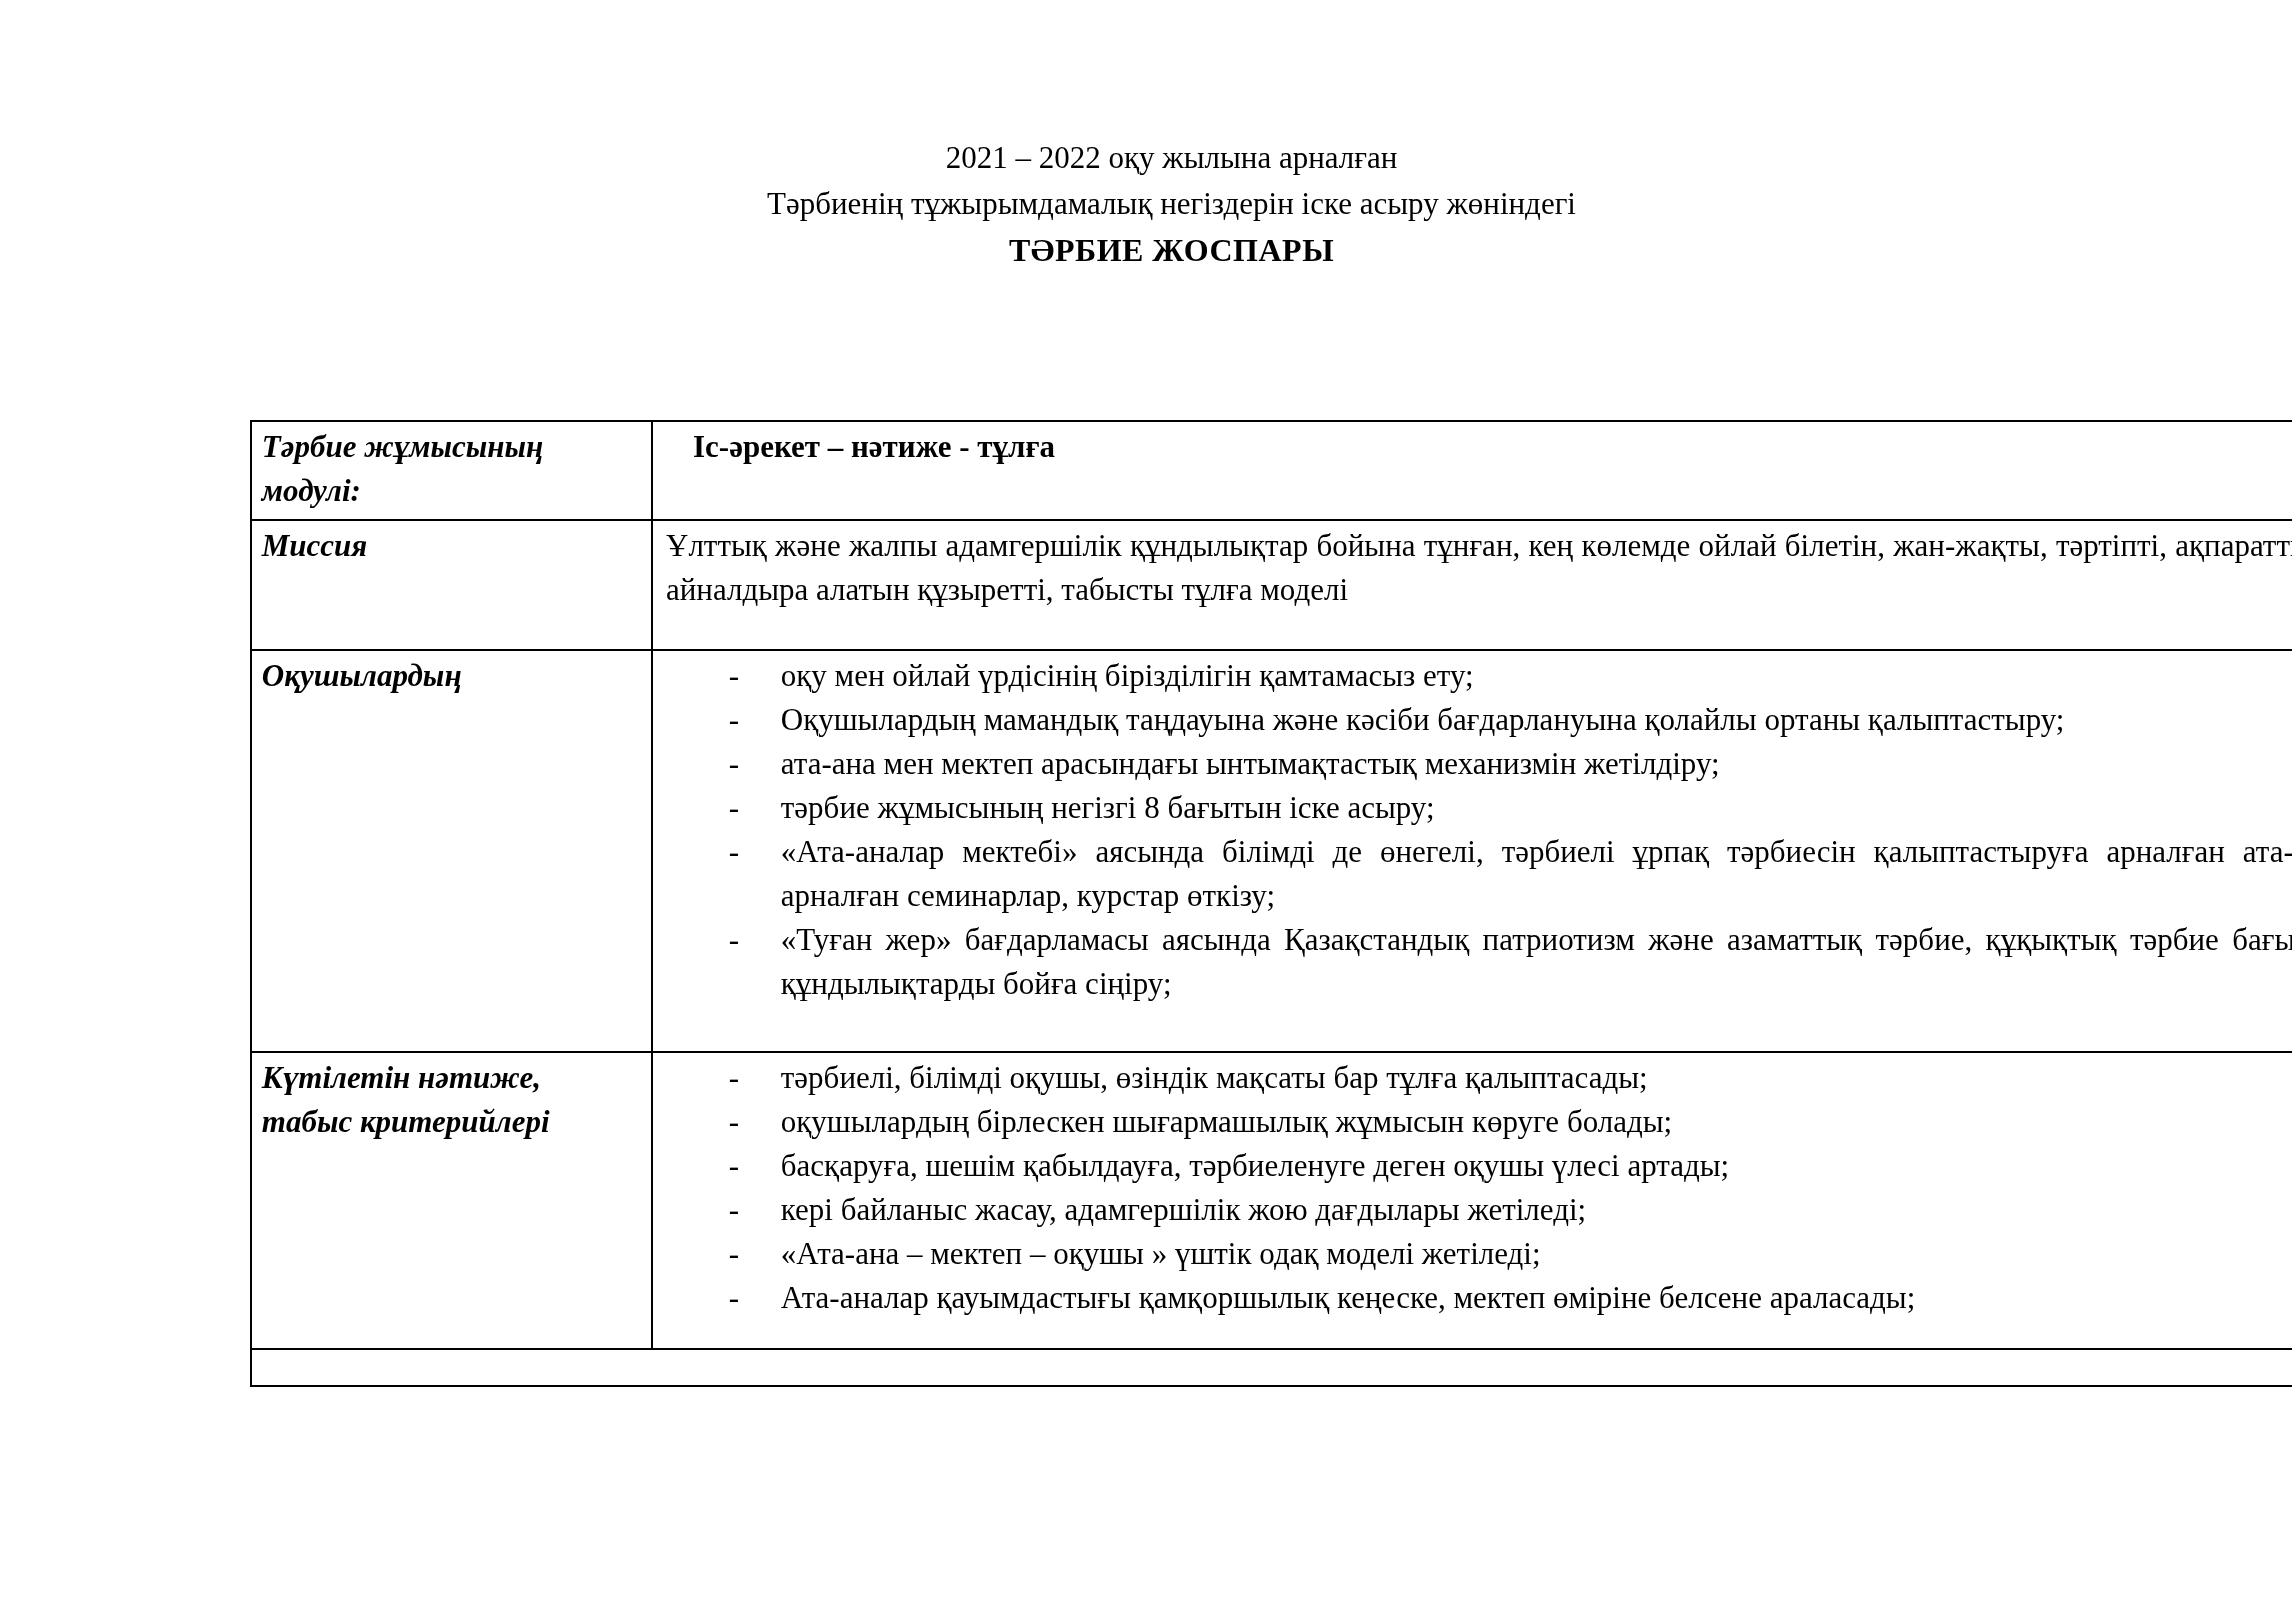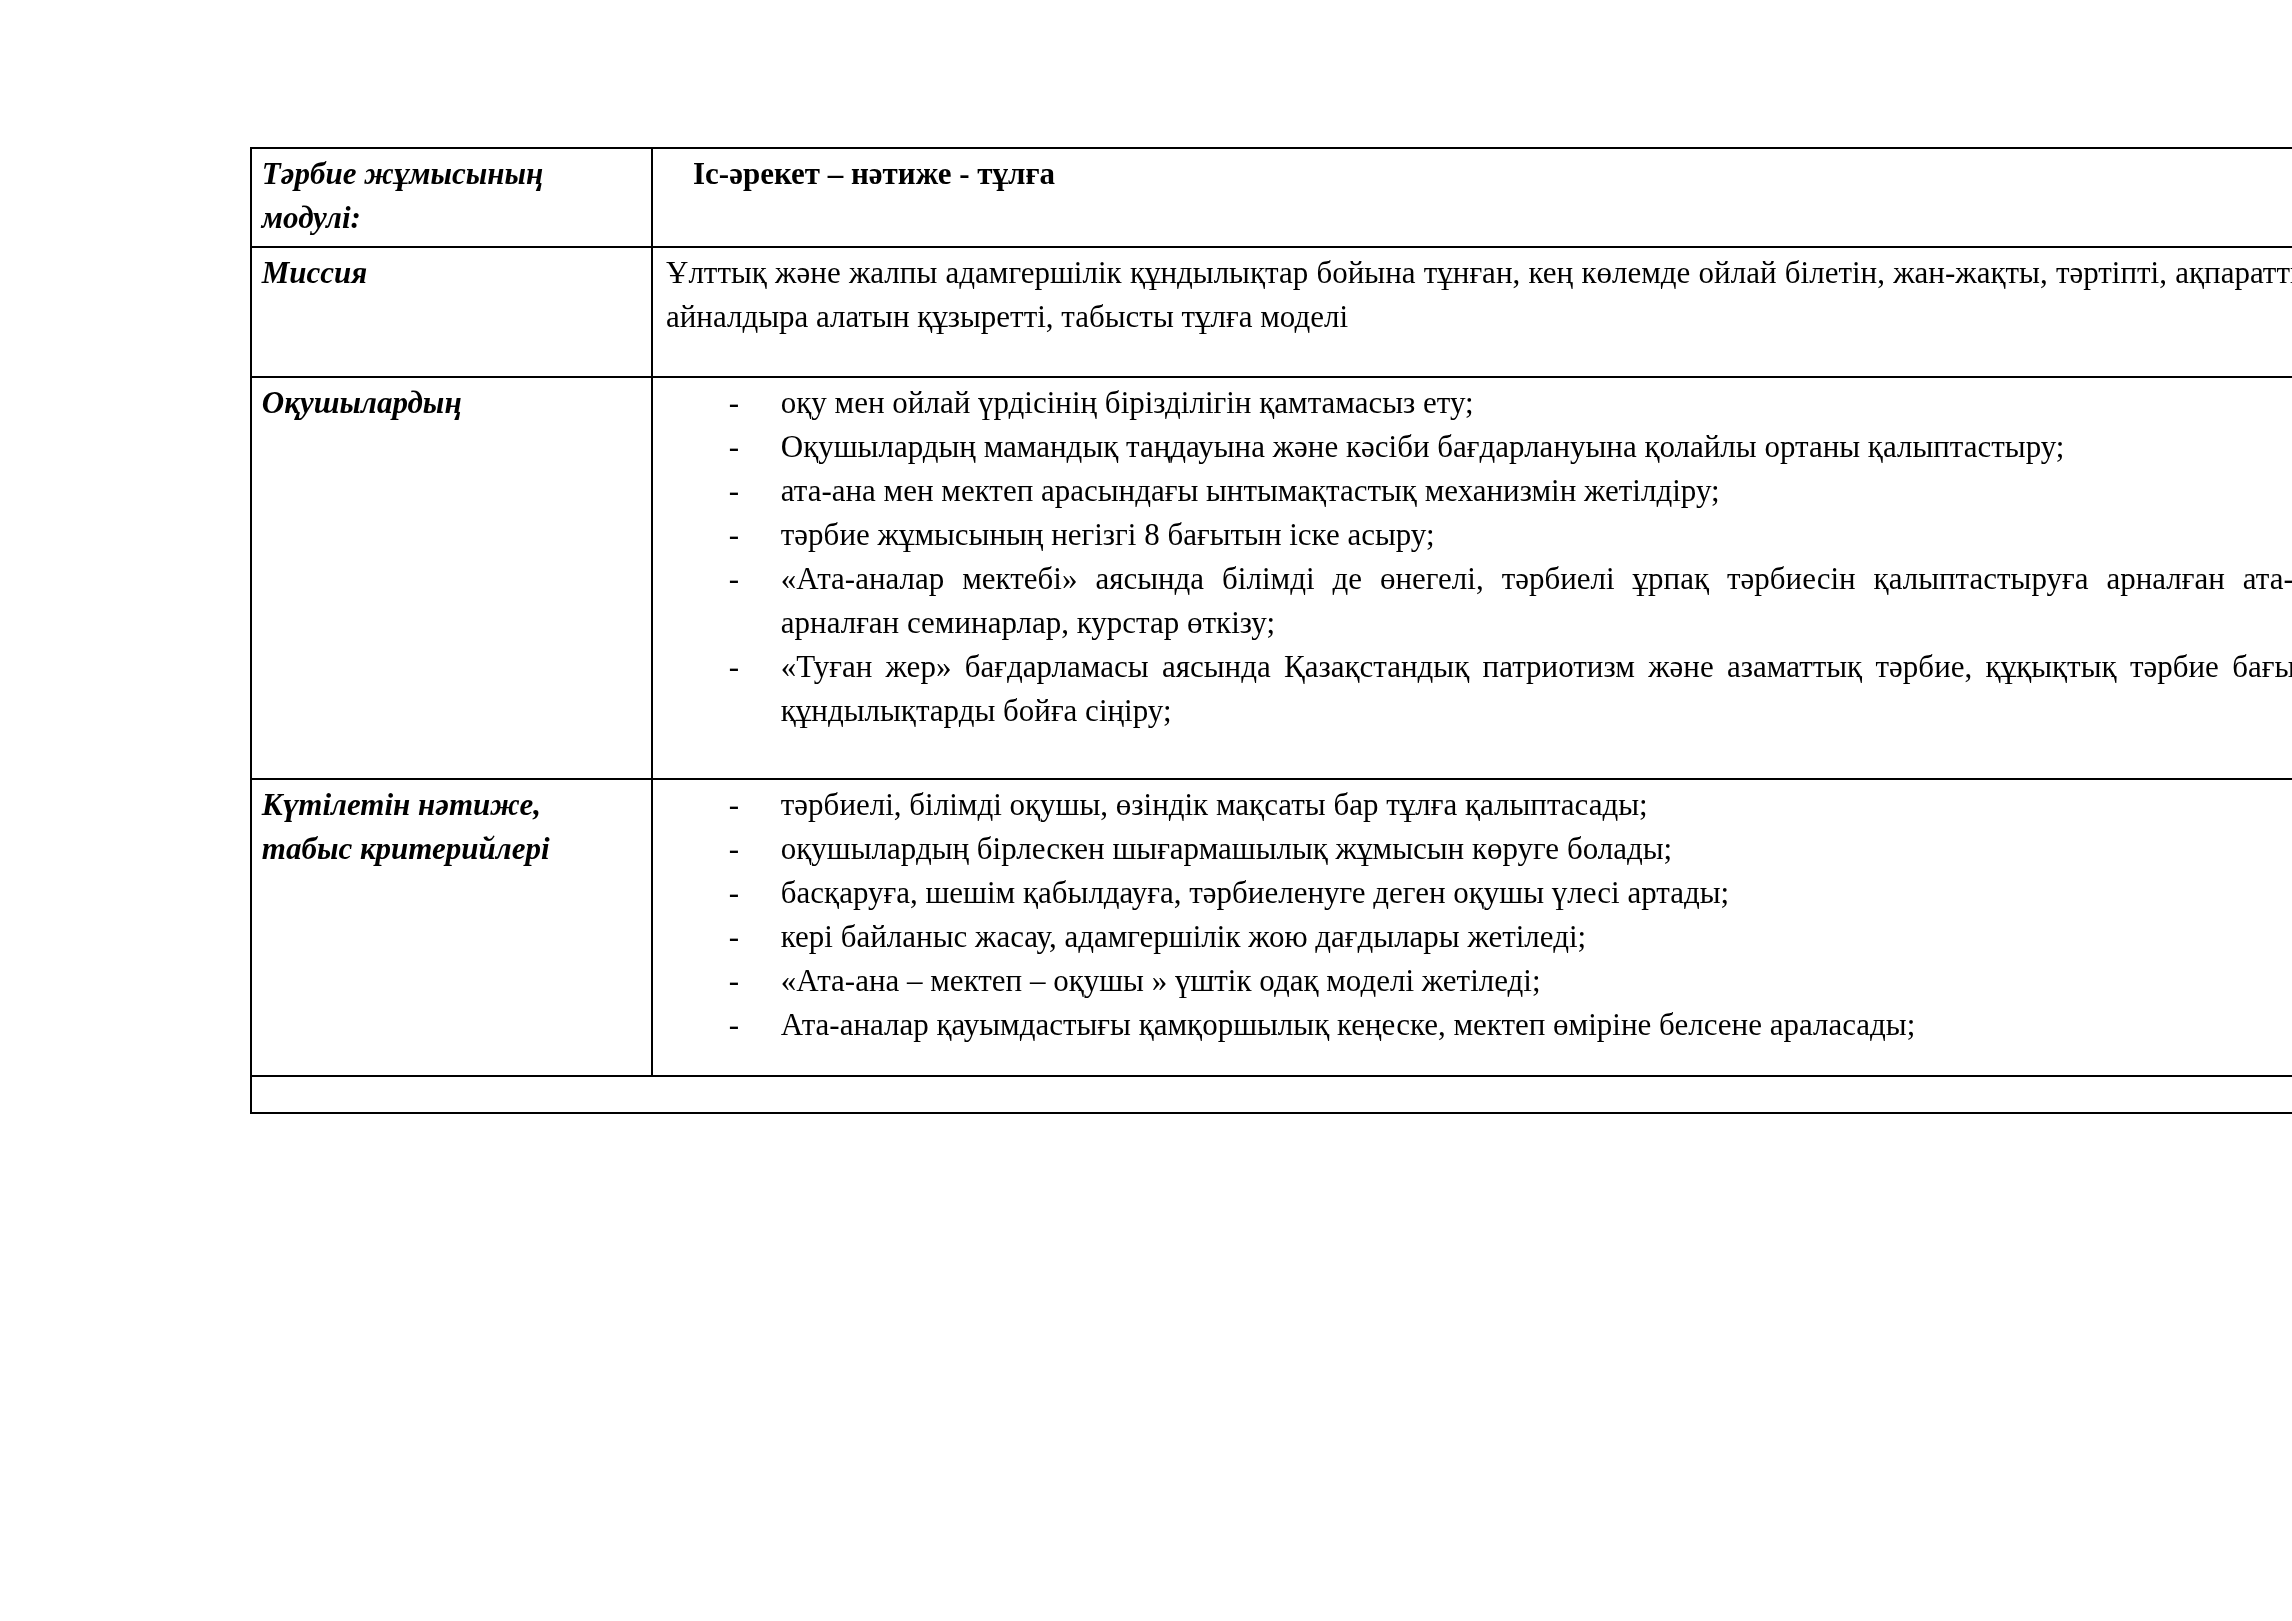--- a/index.html
+++ b/index.html
@@ -73,20 +73,25 @@
     display: inline-block;
     width: 52px;
     margin-left: -52px;
   }
 </style>
 </head>
 <body>
 
 <div class="page">
 
+  <div class="title-block">
+    <div class="t-line">2021 – 2022 оқу жылына арналған</div>
+    <div class="t-line">Тәрбиенің тұжырымдамалық негіздерін іске асыру жөніндегі</div>
+    <div class="t-line t-bold">ТӘРБИЕ ЖОСПАРЫ</div>
+  </div>
 
   <table class="doc-table">
     <colgroup>
         <col class="c1">
         <col class="c2">
       </colgroup>
 
     <tbody>
         <tr class="r-header">
       <td class="label-cell">Тәрбие жұмысының модулі:</td>

